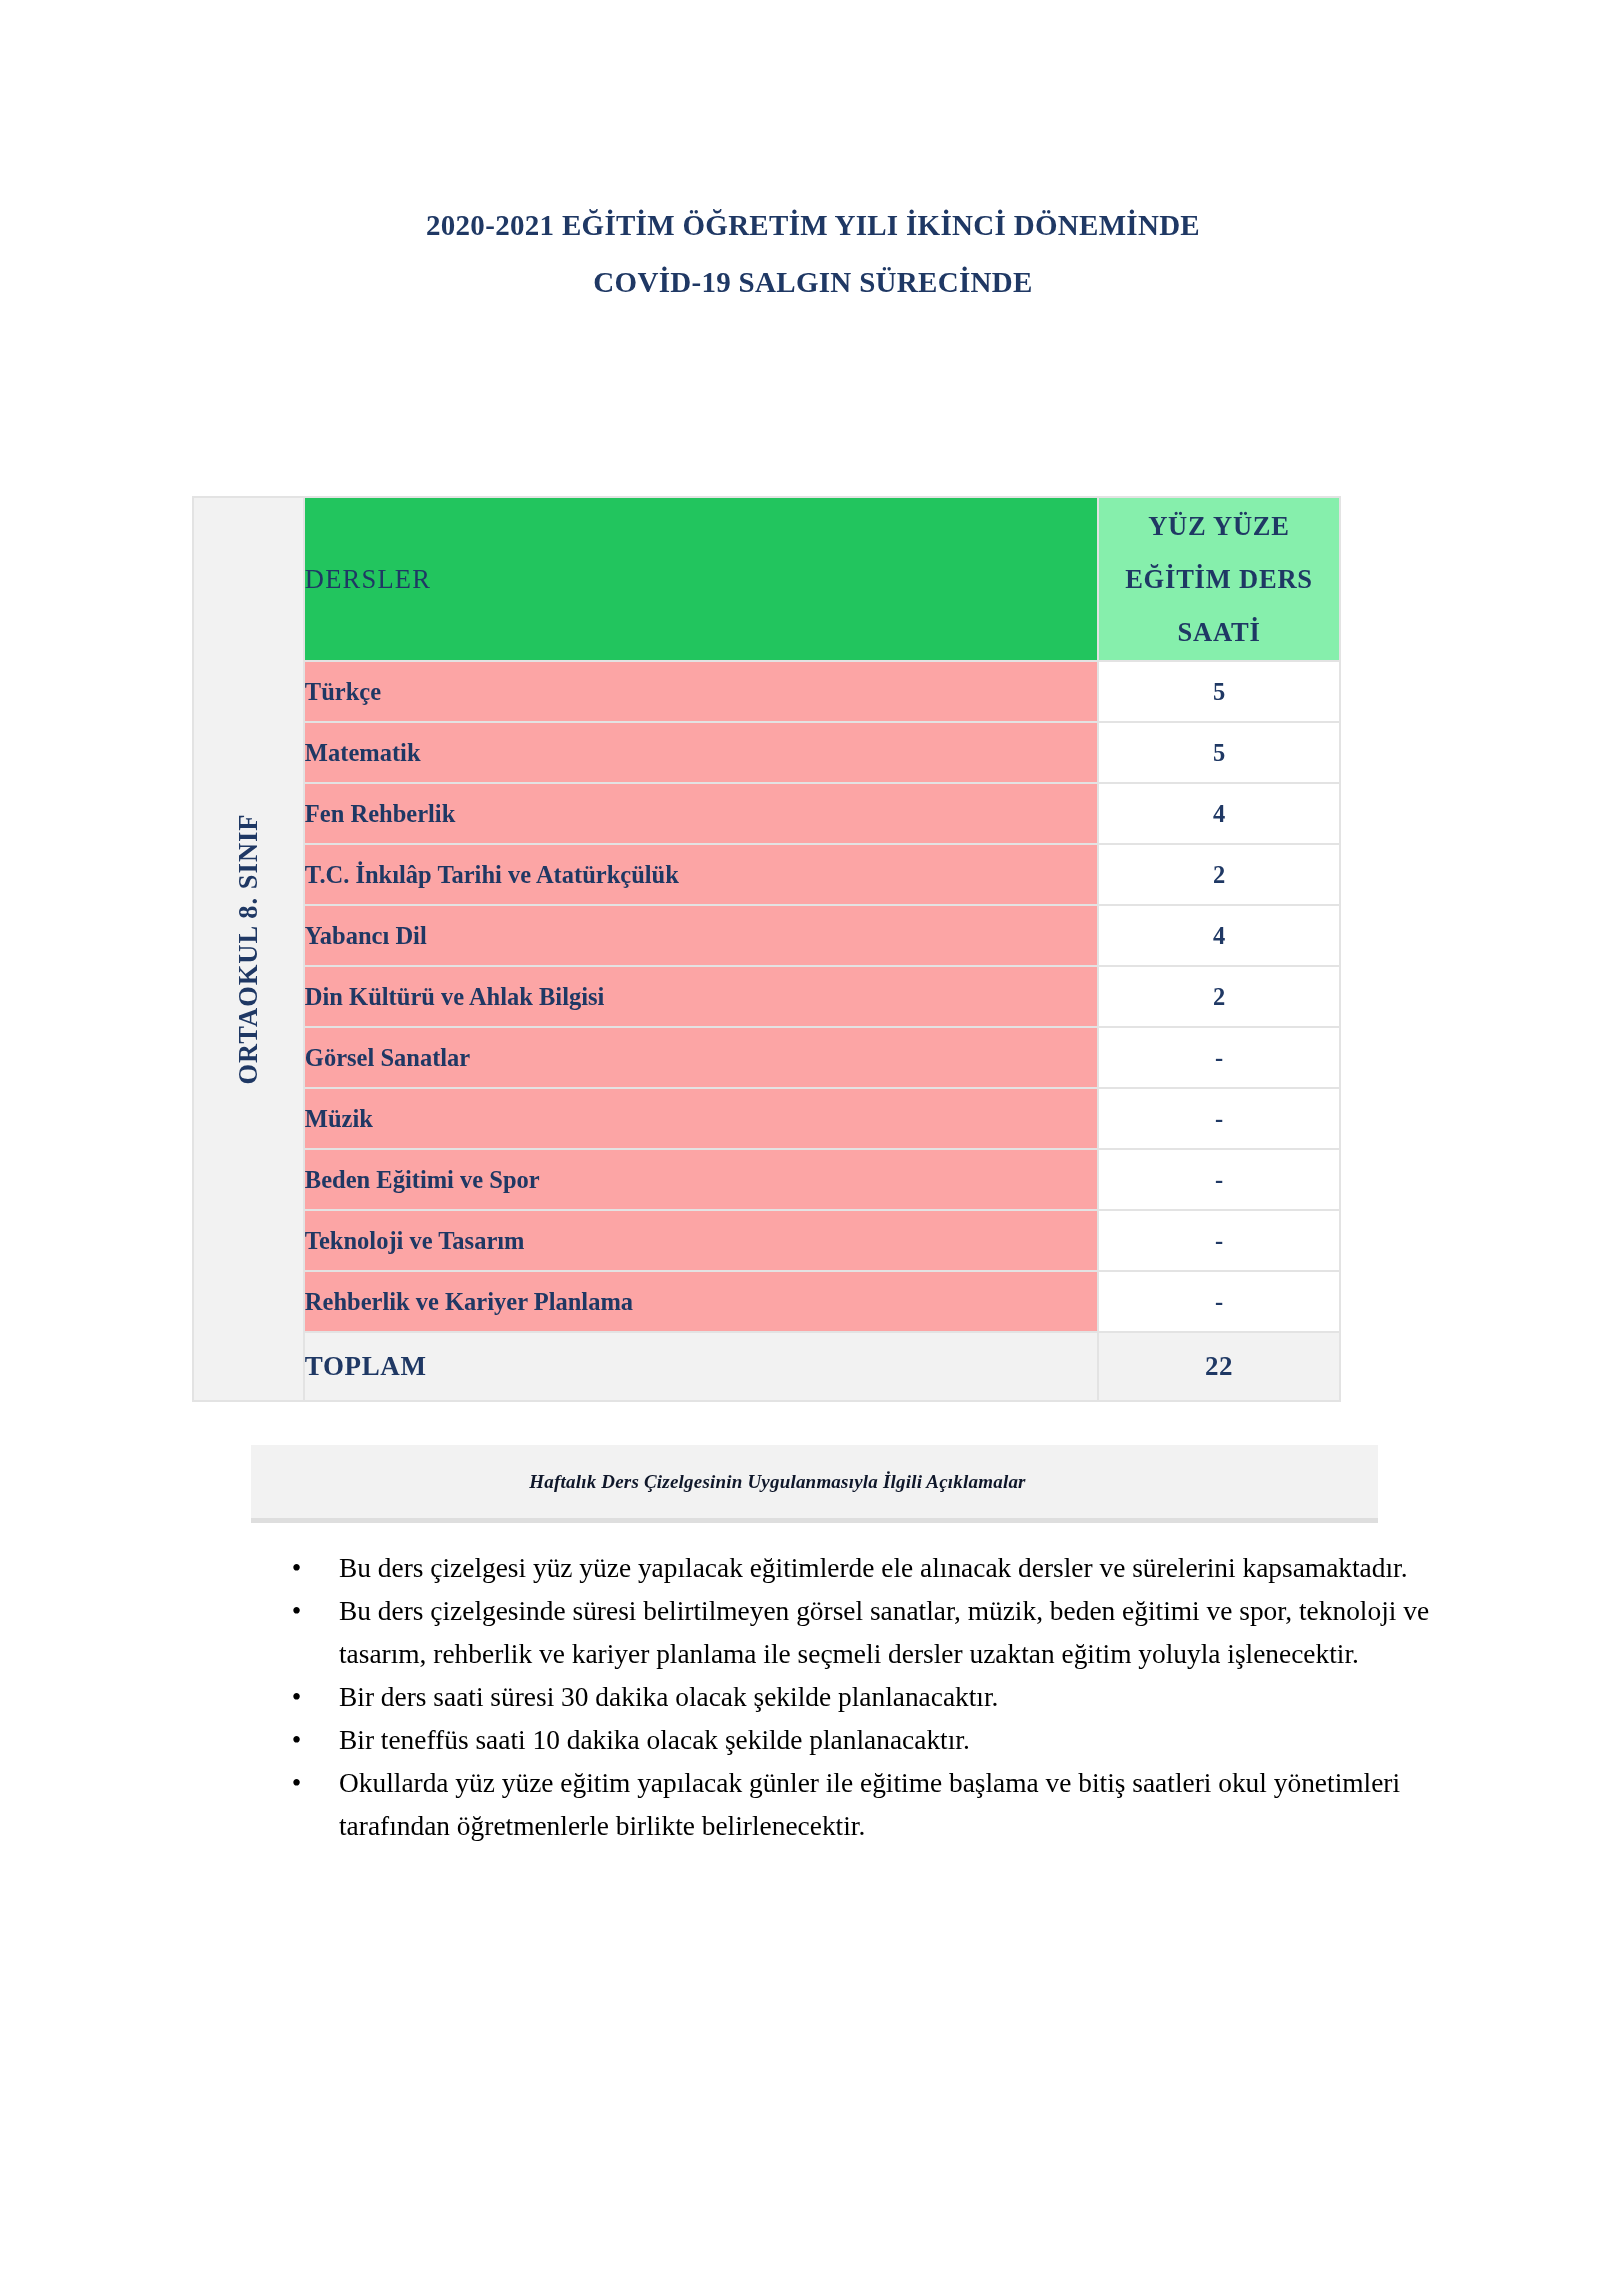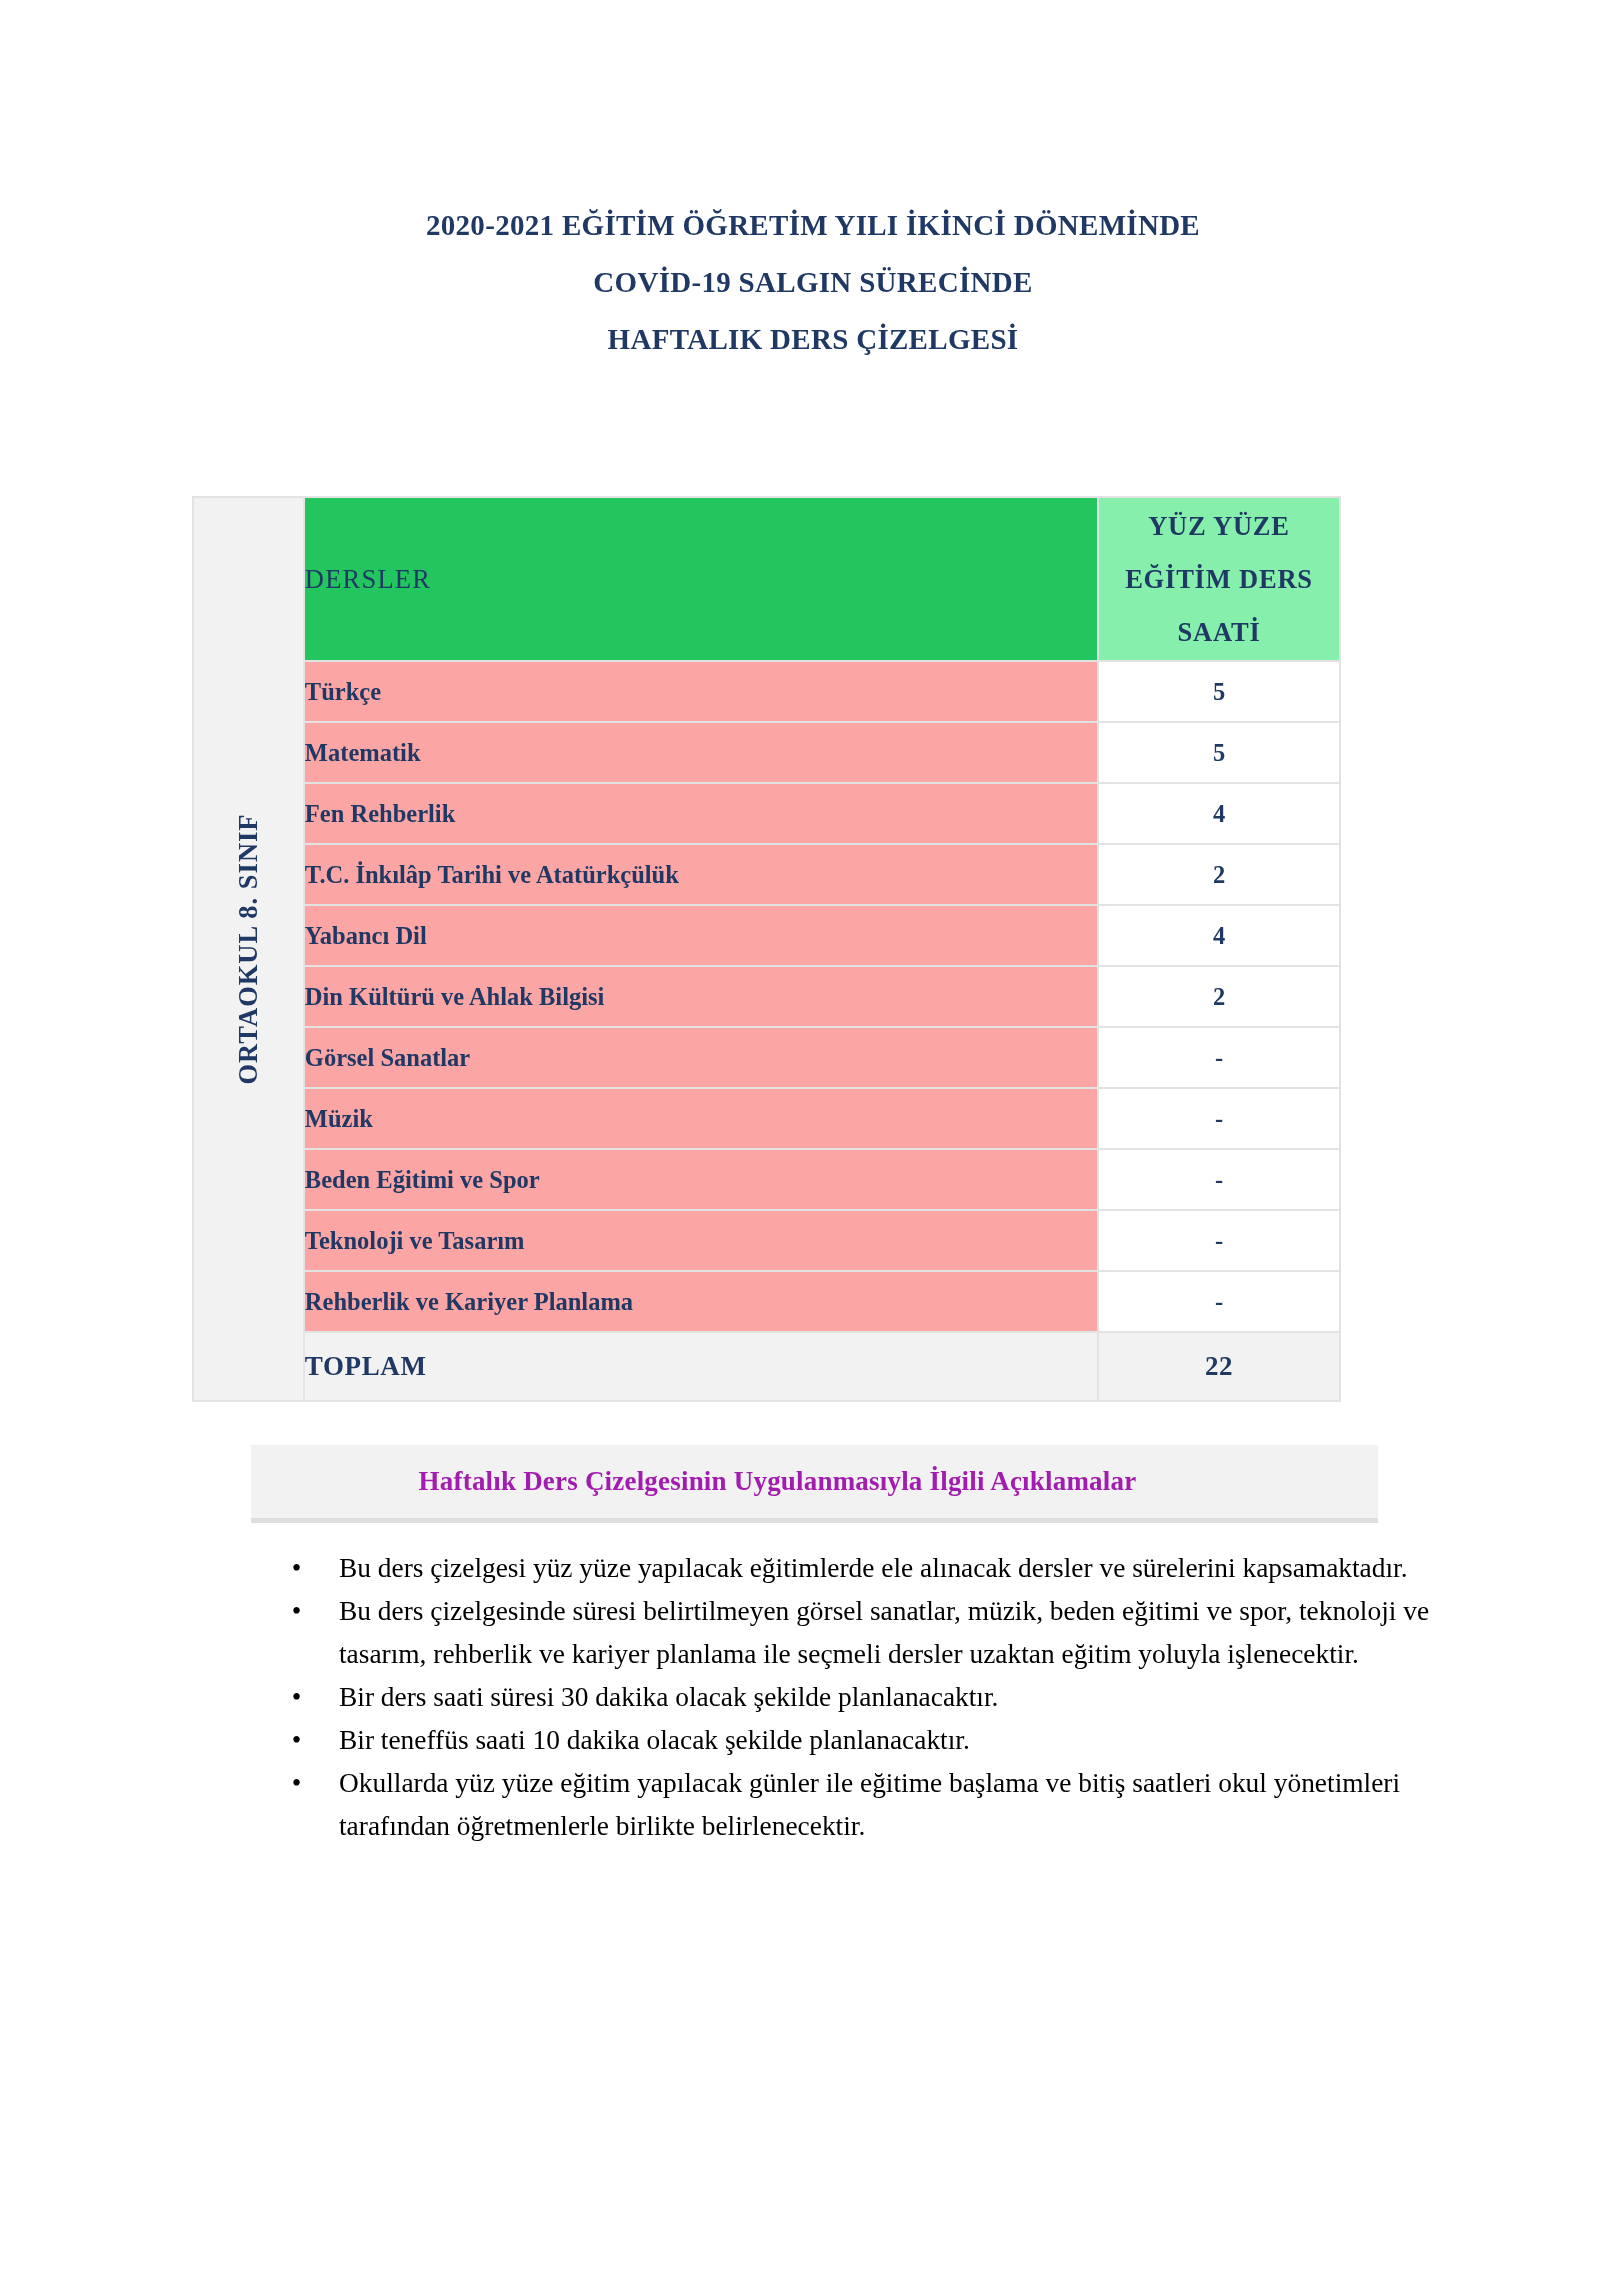--- a/index.html
+++ b/index.html
@@ -124,25 +124,26 @@
     top: 1429px;
     width: 1127px;
     height: 73px;
     background: #f2f2f2;
     border-bottom: 5.9px solid #dedede;
     display: flex;
     align-items: center;
     justify-content: center;
   }
   .expl-bar-text {
-    color: #a21caf;
-    font-weight: bold;
-    font-size: 27px;
+    color: #0f172a;
+    font-weight: bold;
+    font-size: 19px;
     letter-spacing: 0.2px;
     transform: translateX(-37px);
+    font-style: italic;
   }
 
   
   .bullets {
     position: absolute;
     left: 284px;
     top: 1531px;
     width: 1157px;
   }
   .bullet-item {
@@ -164,21 +165,20 @@
   .bullet-text { display: block; }
 </style>
 </head>
 <body>
 
 <div class="page">
 
   <div class="title-block">
     <div class="title-line">2020-2021 EĞİTİM ÖĞRETİM YILI İKİNCİ DÖNEMİNDE</div>
     <div class="title-line">COVİD-19 SALGIN SÜRECİNDE</div>
-    <div class="title-line">HAFTALIK DERS ÇİZELGESİ</div>
   </div>
 
   <table class="sched-table">
     <colgroup>
       <col class="col-rot">
       <col class="col-name">
       <col class="col-val">
     </colgroup>
     <tbody>
       <tr>

